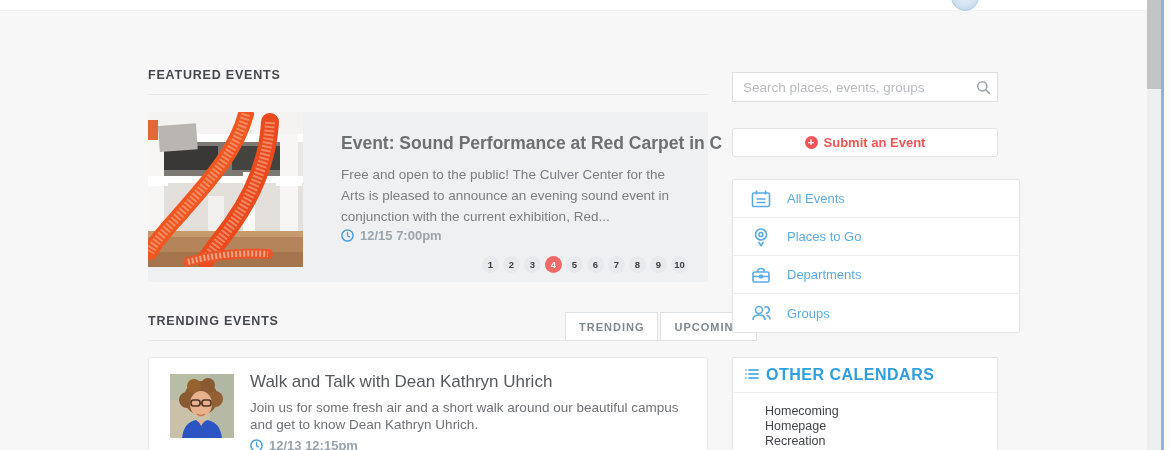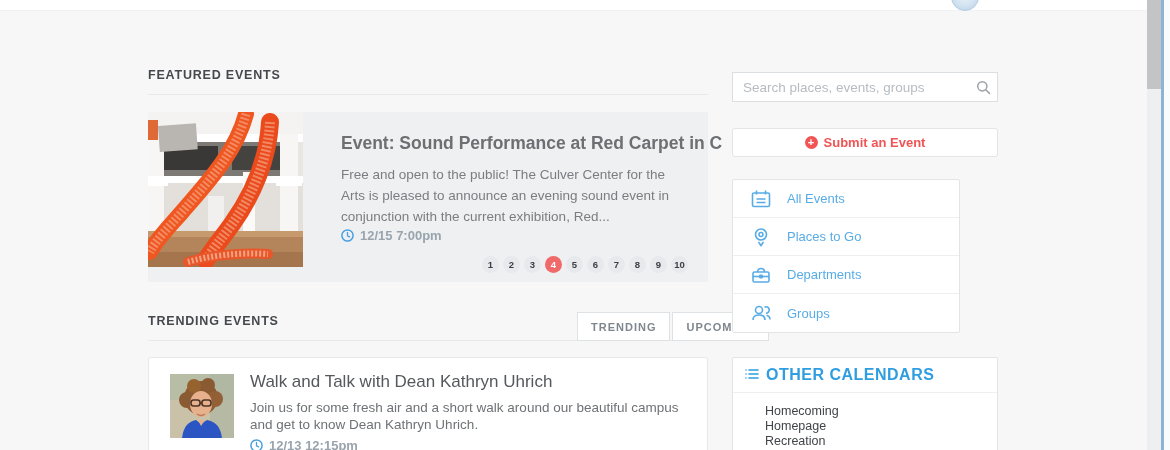--- a/index.html
+++ b/index.html
@@ -40,21 +40,21 @@
   .clock-icon svg { display:block; }
   .pagination { position:absolute; right:20px; top:144px; display:flex; gap:4px; }
   .page-dot {
     width:17px; height:17px; border-radius:50%; background:#e7e9ec; border:none;
     font-family:"Liberation Sans", sans-serif; font-size:9.5px; font-weight:700; color:#3c4044;
     display:flex; align-items:center; justify-content:center; cursor:pointer; padding:0;
   }
   .page-dot.active { background:#f16a6a; color:#ffffff; }
 
   
-  .tabs { position:absolute; top:312px; left:565px; display:flex; gap:2px;margin-left:12px; }
+  .tabs { position:absolute; top:312px; left:565px; display:flex; gap:2px; }
   .tab-btn {
     height:29px; background:#ffffff; border:1px solid #dfe2e4; color:#7e878e;
     font-family:"Liberation Sans", sans-serif; font-size:11px; font-weight:700; letter-spacing:1px;
     padding:0 13px; cursor:pointer;
   }
   .trending-card {
     position:absolute; left:148px; top:357px; width:560px; height:150px;
     background:#ffffff; border:1px solid #e6e8ea; border-radius:2px;
   }
   .trend-img { position:absolute; left:21px; top:16px; width:64px; height:64px; overflow:hidden; background:#cbbfa6; }
@@ -77,21 +77,21 @@
     position:absolute; left:732px; top:128px; width:266px; height:29px;
     background:#ffffff; border:1px solid #e2e4e6; border-radius:3px;
     display:flex; align-items:center; justify-content:center; gap:6px; cursor:pointer;
     font-family:"Liberation Sans", sans-serif; font-size:13px; font-weight:700; color:#f05454;
   }
   .plus-icon {
     width:13px; height:13px; border-radius:50%; background:#f05454; color:#ffffff;
     display:flex; align-items:center; justify-content:center; font-size:11px; font-weight:700; line-height:1;
   }
   .side-menu {
-    position:absolute; left:732px; top:179px; width:228px;
+    position:absolute; left:732px; top:179px; width:288px;
     background:#ffffff; border:1px solid #e2e4e6; border-radius:2px;
   }
   .menu-item {
     height:38px; display:flex; align-items:center; gap:14px; padding-left:16px; cursor:pointer;
     border-bottom:1px solid #eceeef;
   }
   .menu-item:last-child { border-bottom:none; }
   .menu-item .mi-icon { width:24px; display:flex; justify-content:center; }
   .menu-item .mi-label { font-size:13px; color:#58ace6; }
   .other-cals {

